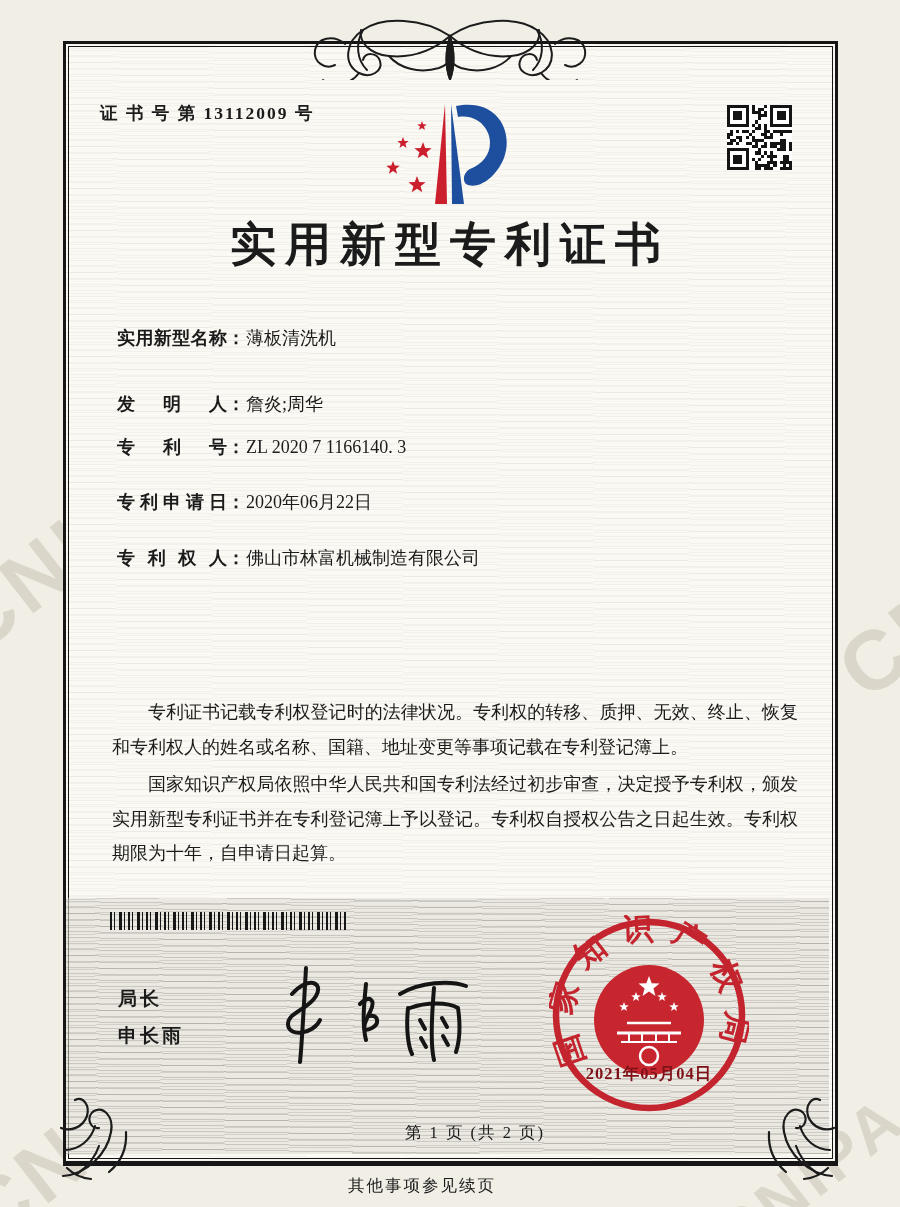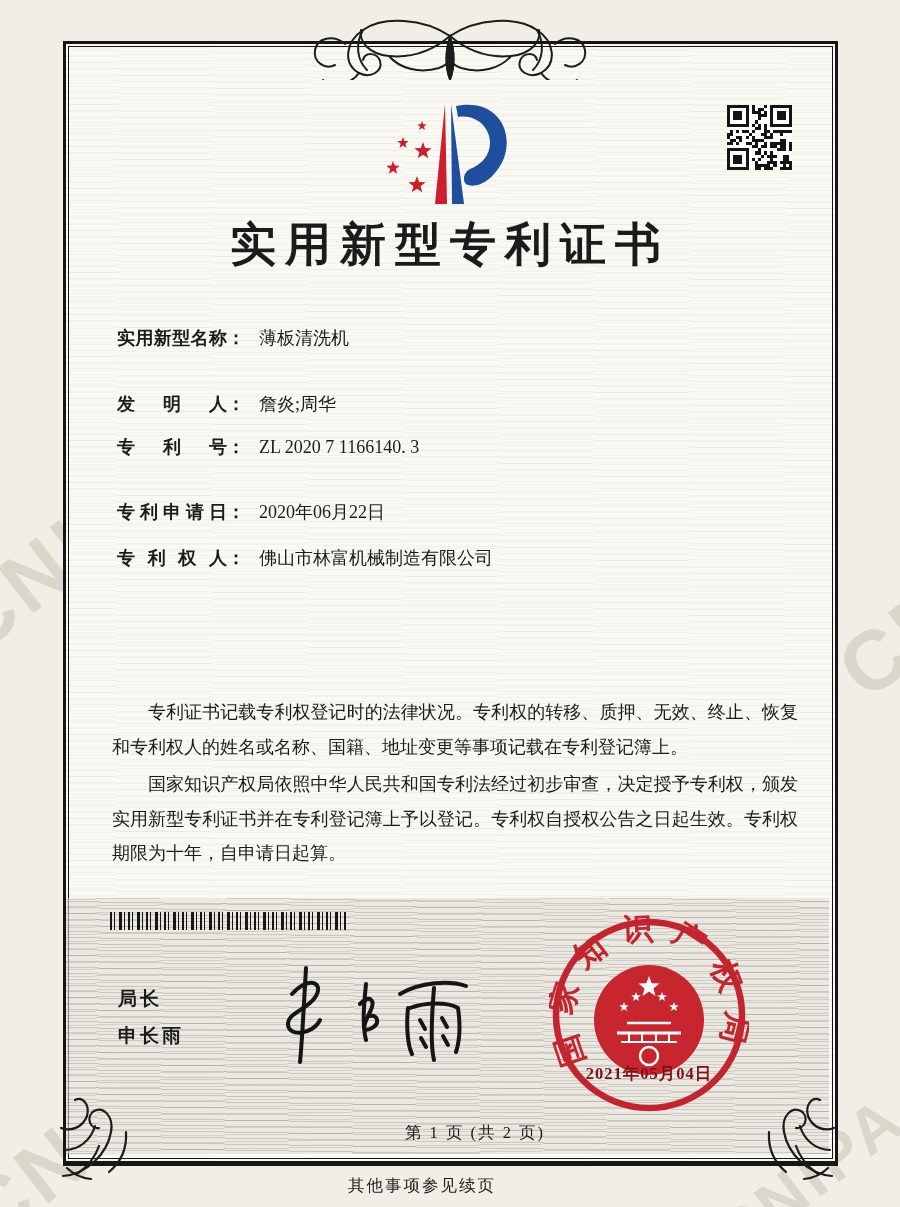--- a/index.html
+++ b/index.html
@@ -25,21 +25,21 @@
   
   .cert-no{position:absolute;left:100px;top:101px;font-size:17.5px;letter-spacing:2px;font-weight:600;}
   .logo{position:absolute;left:378px;top:96px;}
   .qr{position:absolute;left:727px;top:105px;width:65px;height:65px;background:#fff;}
   .doc-title{position:absolute;left:0;top:214px;width:100%;text-align:center;
              font-size:46px;font-weight:700;letter-spacing:9px;font-family:Liberation Serif, serif;}
   
   .row{position:absolute;left:117px;font-size:18px;white-space:nowrap;}
   .f-label{display:inline-block;width:110px;text-align:justify;text-align-last:justify;font-weight:600;}
   .f-colon{font-weight:600;}
-  .f-value{margin-left:14px;}
+  .f-value{margin-left:1px;}
   .addr-wrap{display:inline-block;vertical-align:top;margin-left:9px;line-height:27px;white-space:normal;width:540px;}
   .row2col .grp{display:inline-block;}
   
   .body-text{position:absolute;left:112px;top:695px;width:686px;font-size:18px;
              line-height:34.5px;text-align:justify;}
   .body-text p{margin:0;text-indent:2em;}
   .body-text p + p{margin-top:3px;}
   
   .barcode{position:absolute;left:110px;top:912px;width:238px;height:18px;background:
      repeating-linear-gradient(90deg,#171717 0 2px,transparent 2px 4px,#171717 4px 5px,
@@ -99,20 +99,21 @@
     <g fill="none" stroke="#1c1c1c" stroke-width="2.2" stroke-linecap="round">
       <path d="M6,94 C30,92 50,72 54,50 C57,34 46,24 37,29 C29,34 32,47 42,46"></path>
       <path d="M8,68 C22,68 34,58 38,44"></path>
       <path d="M4,46 C14,50 26,45 30,34 C33,23 26,14 18,18"></path>
       <path d="M52,90 C64,80 70,66 69,50"></path>
       <path d="M20,92 C30,85 38,76 42,64"></path>
       <path d="M10,86 C16,92 24,96 34,97"></path>
     </g>
   </svg>
 
+  <div class="cert-no">证 书 号 第 13112009 号</div>
 
   <svg class="logo" width="140" height="110" viewBox="0 0 140 110">
     <polygon fill="#cc1f2e" points="44.0,25.0 45.2,28.3 48.8,28.5 46.0,30.6 46.9,34.0 44.0,32.1 41.1,34.0 42.0,30.6 39.2,28.5 42.8,28.3"></polygon>
     <polygon fill="#cc1f2e" points="25.0,41.0 26.5,45.0 30.7,45.1 27.4,47.8 28.5,51.9 25.0,49.5 21.5,51.9 22.6,47.8 19.3,45.1 23.5,45.0"></polygon>
     <polygon fill="#cc1f2e" points="45.0,46.0 47.2,51.9 53.6,52.2 48.6,56.2 50.3,62.3 45.0,58.8 39.7,62.3 41.4,56.2 36.4,52.2 42.8,51.9"></polygon>
     <polygon fill="#cc1f2e" points="15.0,65.0 16.7,69.6 21.7,69.8 17.8,72.9 19.1,77.7 15.0,74.9 10.9,77.7 12.2,72.9 8.3,69.8 13.3,69.6"></polygon>
     <polygon fill="#cc1f2e" points="39.0,80.0 41.2,85.9 47.6,86.2 42.6,90.2 44.3,96.3 39.0,92.8 33.7,96.3 35.4,90.2 30.4,86.2 36.8,85.9"></polygon>
     <polygon points="67,8 57,108 69,108" fill="#cc1f2e"></polygon>
     <polygon points="73,8 74,108 86,108" fill="#1d4f9e"></polygon>
     <path d="M78,10 C118,2 136,34 126,62 C117,84 98,94 88,88 C84,84 86,76 92,73 C108,67 116,52 110,37 C105,25 93,19 80,21 Z" fill="#1d4f9e"></path>
@@ -266,21 +267,21 @@
 
   <div class="row" style="top:326px;">
     <span class="f-label">实用新型名称</span><span class="f-colon">：</span><span class="f-value">薄板清洗机</span>
   </div>
   <div class="row" style="top:392px;">
     <span class="f-label">发明人</span><span class="f-colon">：</span><span class="f-value">詹炎;周华</span>
   </div>
   <div class="row" style="top:435px;">
     <span class="f-label">专利号</span><span class="f-colon">：</span><span class="f-value">ZL 2020 7 1166140. 3</span>
   </div>
-  <div class="row" style="top:500px;">
+  <div class="row" style="top:490px;">
     <span class="f-label">专利申请日</span><span class="f-colon">：</span><span class="f-value">2020年06月22日</span>
   </div>
   <div class="row" style="top:546px;">
     <span class="f-label">专利权人</span><span class="f-colon">：</span><span class="f-value">佛山市林富机械制造有限公司</span>
   </div>
 
   <div class="body-text">
     <p>专利证书记载专利权登记时的法律状况。专利权的转移、质押、无效、终止、恢复和专利权人的姓名或名称、国籍、地址变更等事项记载在专利登记簿上。</p>
     <p>国家知识产权局依照中华人民共和国专利法经过初步审查，决定授予专利权，颁发实用新型专利证书并在专利登记簿上予以登记。专利权自授权公告之日起生效。专利权期限为十年，自申请日起算。</p>
   </div>

